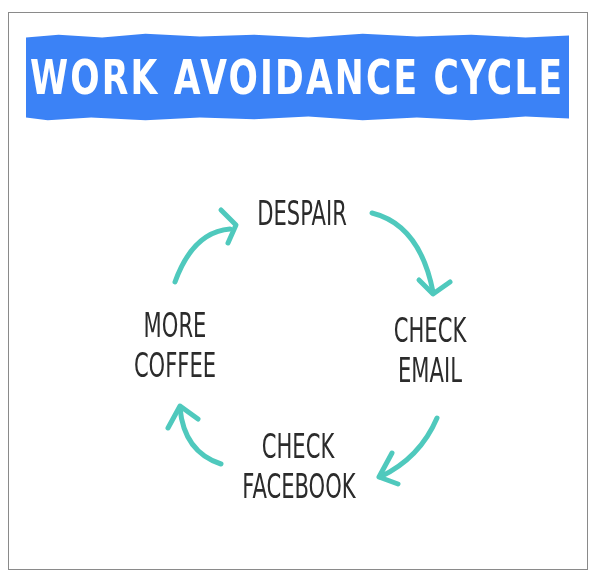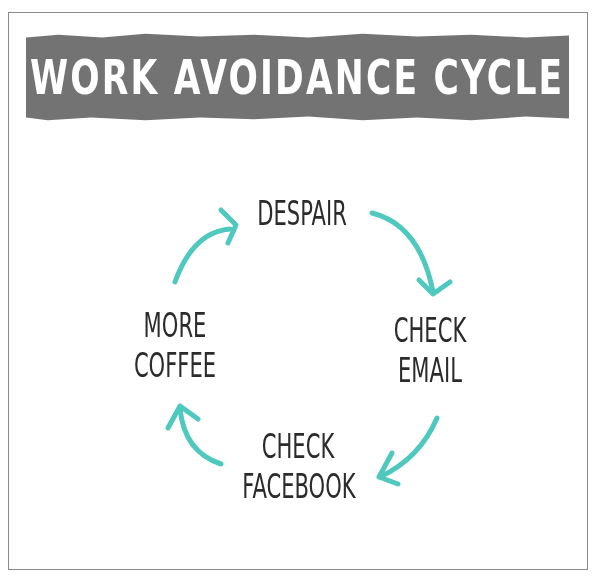--- a/index.html
+++ b/index.html
@@ -3,21 +3,21 @@
 <meta charset="utf-8">
 <style>
   html, body { margin: 0; padding: 0; background: #ffffff; }
   body { width: 600px; height: 583px; position: relative; overflow: hidden; font-family: "DejaVu Sans", sans-serif; }
   .frame {
     position: absolute; left: 8px; top: 12px; width: 580px; height: 558px;
     border: 1.5px solid #8a8a8a; box-sizing: border-box; background: #fff;
   }
   .banner {
     position: absolute; left: 26px; top: 32px; width: 543px; height: 90px;
-    background: #737373;
+    background: #3b82f6;
     clip-path: polygon(0% 6%, 6% 3%, 14% 6%, 22% 2%, 32% 5%, 42% 3%, 52% 6%, 62% 2%, 72% 5%, 82% 3%, 92% 6%, 100% 4%, 100% 96%, 92% 94%, 82% 98%, 72% 95%, 62% 98%, 52% 94%, 42% 97%, 32% 95%, 22% 98%, 12% 95%, 4% 98%, 0% 95%);
     display: flex; align-items: center; justify-content: center;
   }
   .banner-title {
     color: #ffffff; font-family: "DejaVu Sans", sans-serif; font-weight: bold;
     font-size: 48px; letter-spacing: 3px; transform: scaleX(0.72); white-space: nowrap;
   }
   .node {
     position: absolute; color: #2b2b2b; font-family: "DejaVu Sans", sans-serif;
     font-size: 34px; line-height: 40px; text-align: center; transform: scaleX(0.62);

